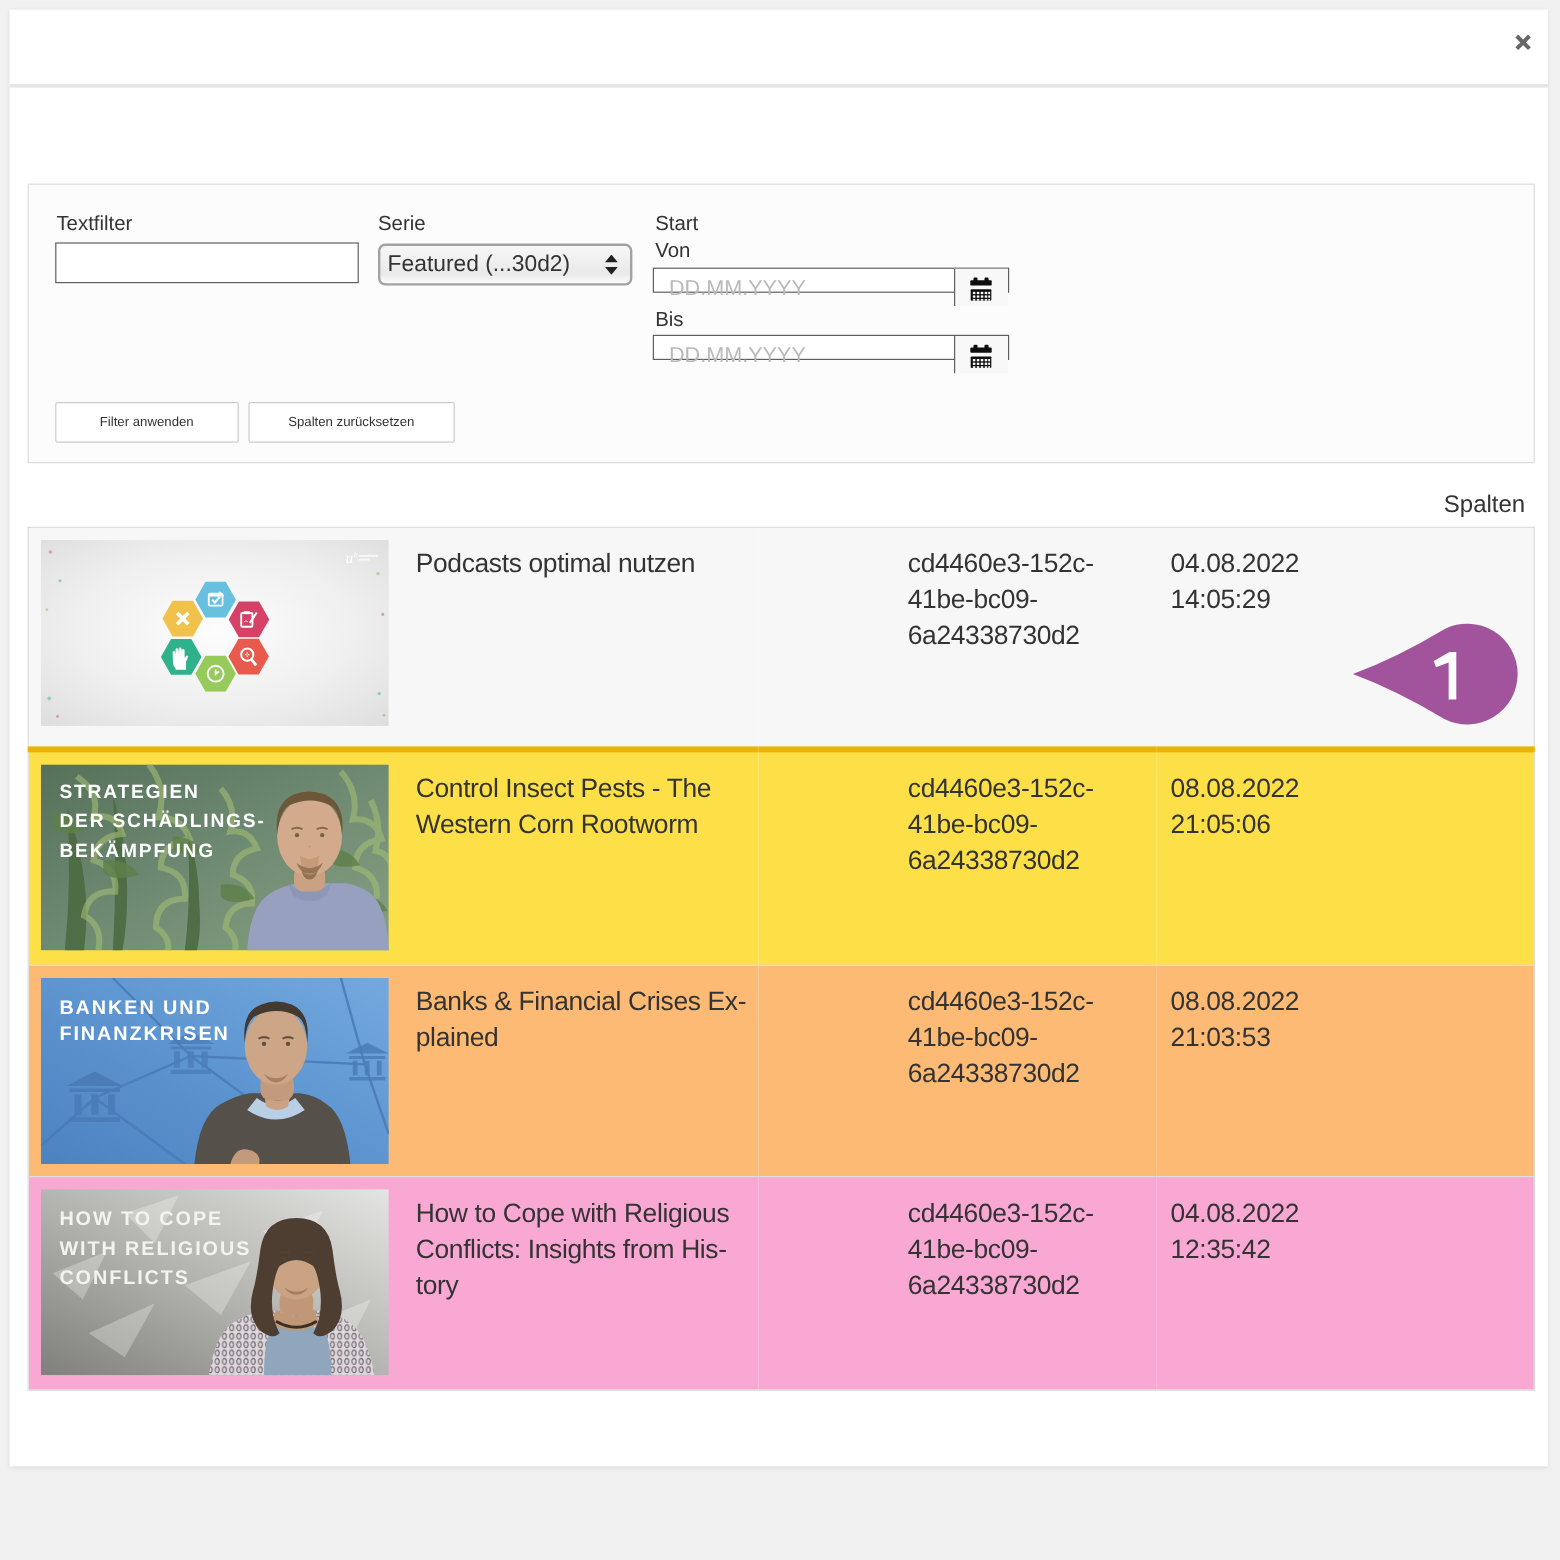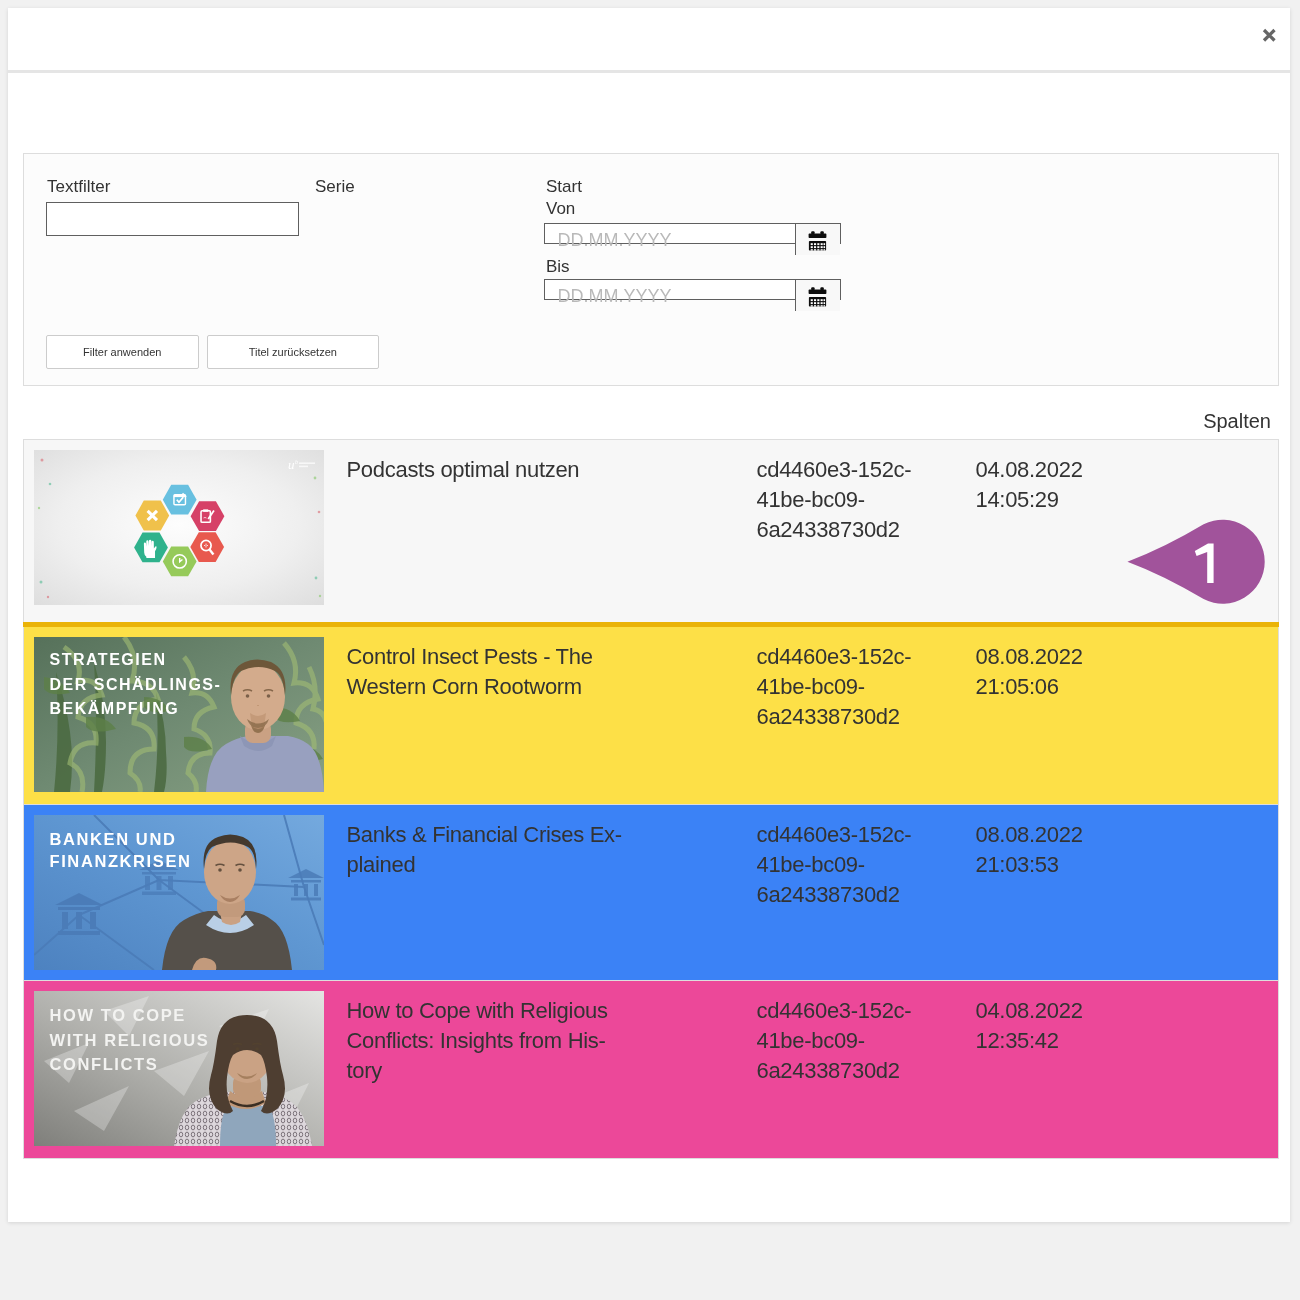--- a/index.html
+++ b/index.html
@@ -25,39 +25,45 @@
   .fbtn { position:absolute; top:181px; height:34px; border:1px solid #ccc; background:#fff; font-size:11px; color:#333; text-align:center; line-height:32px; border-radius:2px; }
   
   #spalten { position:absolute; right:19px; top:401.5px; font-size:20px; color:#333; }
   
   #tbl { position:absolute; left:15px; top:430.5px; width:1255.5px; border:1px solid #ddd; border-collapse:collapse; table-layout:fixed; font-size:22px; line-height:30px; color:#333; }
   #tbl th { font-weight:normal; text-align:left; padding:11px 12px 0 12px; border-bottom:2px solid #ddd; vertical-align:top; }
   #tbl td { padding:15.5px 12px 0 12px; vertical-align:top; letter-spacing:-0.3px; white-space:nowrap; }
   #tbl .hrow { height:51px; }
   #tbl .r1 { height:185px; background:#f7f7f7; }
   #tbl .r2 { height:180px; background:#fde047; border-top:5px solid #eab308; }
-  #tbl .r3 { height:176px; background:#3b82f6; border-top:1px solid #ddd; }
-  #tbl .r4 { height:178px; background:#ec4899; border-top:1px solid #ddd; }
+  #tbl .r3 { height:176px; background:#fdba74; border-top:1px solid #ddd; }
+  #tbl .r4 { height:178px; background:#f9a8d4; border-top:1px solid #ddd; }
   .thumb { display:block; margin-top:-1px; }
   #tbl td.imgc { padding:11.5px 0 0 9.5px; }
   
   #marker { position:absolute; left:1127px; top:519px; }
 </style>
 </head>
 <body>
 <div id="modal">
   <svg id="closex" viewBox="0 0 16 16">
       <path d="M2.2 2.2 L13.8 13.8 M13.8 2.2 L2.2 13.8" stroke="#666" stroke-width="3.6"></path>
     </svg>
   <div id="hdrline"></div>
 
   <div id="fpanel">
     <div class="flabel" style="left:23px; top:24px;">Textfilter</div>
     <input id="tfinput" type="text" style="">
     <div class="flabel" style="left:291px; top:24px;">Serie</div>
+    <div id="serselect">Featured (...30d2)
+      <svg class="selarrows" width="13" height="17" viewBox="0 0 13 17">
+          <path d="M6.5 0 L11.8 6.5 H1.2 Z" fill="#222"></path>
+          <path d="M6.5 17 L11.8 10.5 H1.2 Z" fill="#222"></path>
+        </svg>
+    </div>
     <div class="flabel" style="left:522px; top:24px;">Start</div>
     <div class="slabel" style="left:522px; top:46px;">Von</div>
     <div class="dinput" style="left:519.5px; top:69px;">
       <span class="ph">DD.MM.YYYY</span>
       <span class="cbtn">
           <svg width="19" height="22" viewBox="0 0 19 22">
         <g fill="#0d0d0d">
           <rect x="3.2" y="2.2" width="3.4" height="3.4" rx="1"></rect>
           <rect x="12.4" y="2.2" width="3.4" height="3.4" rx="1"></rect>
           <rect x="0.6" y="4.6" width="17.8" height="4.4" rx="0.8"></rect>
@@ -108,21 +114,21 @@
           <rect x="2.7" y="20.2" width="2.1" height="1.4"></rect>
               <rect x="6" y="20.2" width="2.1" height="1.4"></rect>
               <rect x="9.3" y="20.2" width="2.1" height="1.4"></rect>
               <rect x="12.6" y="20.2" width="2.1" height="1.4"></rect>
               <rect x="15.5" y="20.2" width="1.6" height="1.4"></rect>
         </g>
       </svg>
         </span>
     </div>
     <div class="fbtn" style="left:22px; width:152.5px;">Filter anwenden</div>
-    <div class="fbtn" style="left:183px; width:171.5px;">Titel zurücksetzen</div>
+    <div class="fbtn" style="left:183px; width:171.5px;">Spalten zurücksetzen</div>
   </div>
 
   <div id="spalten">Spalten</div>
 
   <table id="tbl">
     <colgroup>
       <col style="width:311px">
         <col style="width:297px">
         <col style="width:113px">
         <col style="width:219px">

